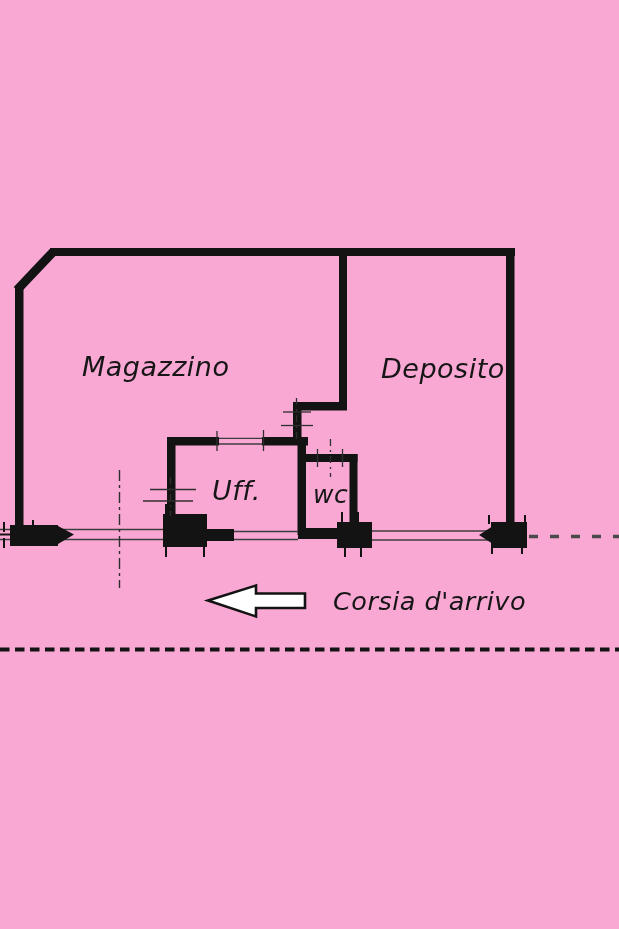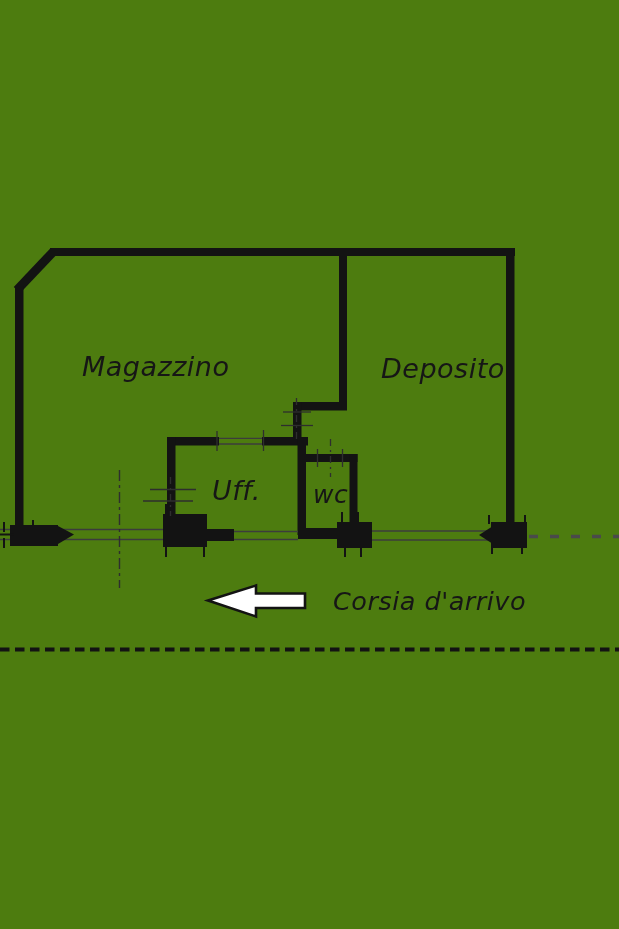--- a/index.html
+++ b/index.html
@@ -1,19 +1,19 @@
 <!DOCTYPE html>
 <html><head>
 <meta charset="utf-8">
 <style>
   html,body{margin:0;padding:0;background:#ffffff;}
   .canvas{
     position:relative;
     width:619px;height:929px;
-    background:#4d7c0f;
+    background:#f9a8d4;
     overflow:hidden;
     font-family:"DejaVu Sans", sans-serif;
   }
   svg{display:block;}
   .room-label{
     font-family:"DejaVu Sans", sans-serif;
     font-style:italic;
     font-weight:500;
     fill:#161616;
     letter-spacing:0.5px;

